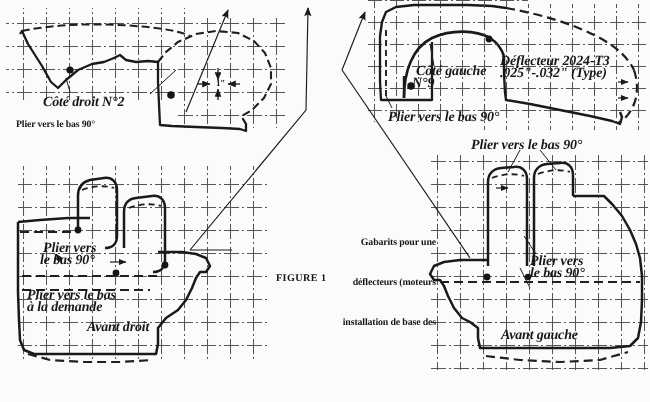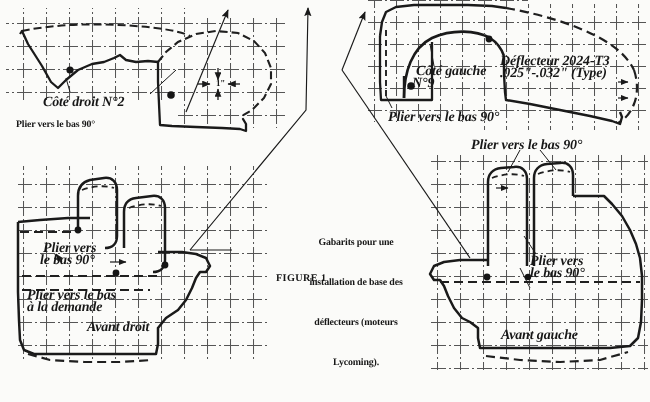--- a/index.html
+++ b/index.html
@@ -19,21 +19,21 @@
     font-family:"Liberation Serif", serif;
     font-weight:bold;
     color:#171717;
     white-space:pre;
     line-height:1.12;
     letter-spacing:-0.15px;
     text-rendering:geometricPrecision;
   }
   .lbl.sm{font-size:14px;font-style:italic;}
   .lbl.md{font-size:9.8px;}
-  .lbl.cap{font-size:9.9px;text-align:center;line-height:1.35;}
+  .lbl.cap{font-size:9.9px;text-align:right;line-height:1.35;}
   .lbl.fig{font-size:10.2px;text-align:left;letter-spacing:0.4px;}
   .lbl.dim{font-size:9px;font-weight:bold;}
 </style>
 </head>
 <body>
 
 <div id="sheet">
 
   <svg id="art" viewBox="0 0 650 402">
     <defs>
@@ -231,20 +231,19 @@
   <div class="lbl sm" style="left:471px;top:138px;">Plier vers le bas 90°</div>
 
   <div class="lbl sm" style="left:530px;top:254px;">Plier vers</div>
 
   <div class="lbl sm" style="left:530px;top:266px;">le bas 90°</div>
 
   <div class="lbl sm" style="left:501px;top:292px;margin-top:36px;">Avant gauche</div>
 
   <div class="lbl cap" style="left:276px;top:209px;width:160px;">
     <div>Gabarits pour une</div>
+    <div>déflecteurs (moteurs</div>
     <div>installation de base des</div>
-    <div>déflecteurs (moteurs</div>
-    <div>Lycoming).</div>
   </div>
 
   <div class="lbl fig" style="left:276px;top:273px;width:160px;">FIGURE 1</div>
 
 </div>
 
 </body></html>

